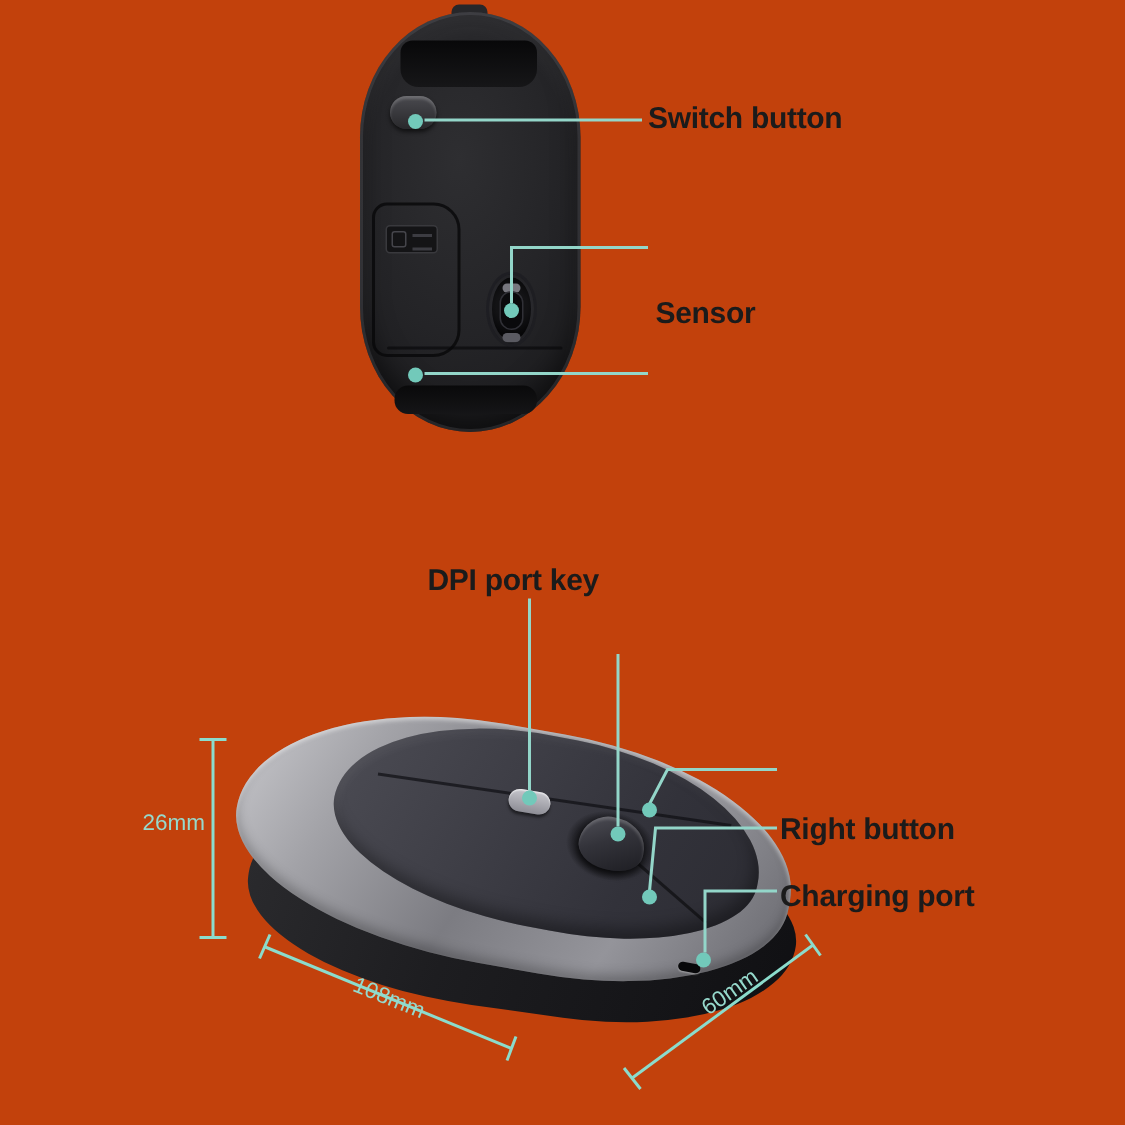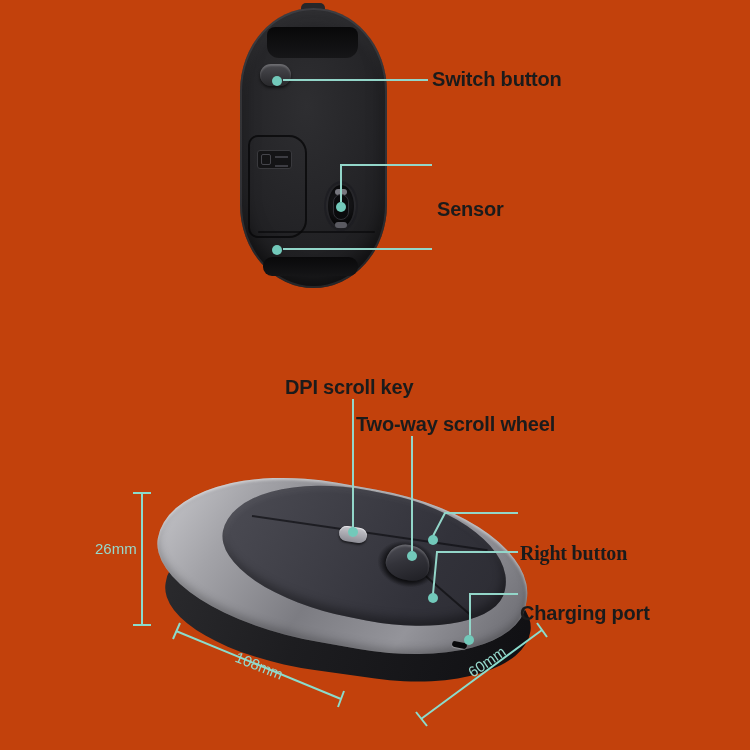--- a/index.html
+++ b/index.html
@@ -8,22 +8,22 @@
 
   
   .lbl{position:absolute;font-weight:600;font-size:20px;line-height:24px;
        color:var(--label-text,#1b1b1b);white-space:nowrap;letter-spacing:-0.2px;}
   #lbl-switch{left:432px;top:67px;}
   #lbl-sensor{left:437px;top:153px;margin-top:44px;}
   #lbl-battery{left:437px;top:244px;}
   #lbl-dpi{left:285px;top:375px;}
   #lbl-scroll{left:356px;top:412px;}
   #lbl-left{left:520px;top:500px;}
-  #lbl-right{left:520px;top:541px;font-family:Liberation Serif, serif;}
-  #lbl-charging{left:520px;top:601px;}
+  #lbl-right{left:520px;top:541px;}
+  #lbl-charging{left:520px;top:586px;}
 
   .dim-lbl{position:absolute;font-size:15px;line-height:18px;
            color:var(--dimension-text,#96d9cc);}
   #dim-26{left:95px;top:540px;}
   #dim-108{left:227px;top:657px;width:64px;text-align:center;transform:rotate(22deg);}
   #dim-60{left:459px;top:653px;width:56px;text-align:center;transform:rotate(-35deg);}
 
   
   #overlay{position:absolute;left:0;top:0;z-index:10;}
   .leader{fill:none;stroke:var(--leader-line,#93d6c9);stroke-width:2;}
@@ -162,22 +162,21 @@
       <line class="dim" x1="338" y1="707" x2="344" y2="691"></line>
       <line class="dim" x1="421" y1="719" x2="542" y2="630"></line>
       <line class="dim" x1="416" y1="712" x2="427" y2="726"></line>
       <line class="dim" x1="537" y1="623" x2="547" y2="637"></line>
     </g>
   </svg>
 
   <div class="label-layer">
     <div class="lbl" id="lbl-switch">Switch button</div>
     <div class="lbl" id="lbl-sensor">Sensor</div>
-    <div class="lbl" id="lbl-dpi">DPI scroll key</div>
-    <div class="lbl" id="lbl-scroll">Two-way scroll wheel</div>
+    <div class="lbl" id="lbl-dpi">DPI port key</div>
     <div class="lbl" id="lbl-right">Right button</div>
     <div class="lbl" id="lbl-charging">Charging port</div>
 
     <div class="dim-lbl" id="dim-26">26mm</div>
     <div class="dim-lbl" id="dim-108">108mm</div>
     <div class="dim-lbl" id="dim-60">60mm</div>
   </div>
 
 </div>
 

